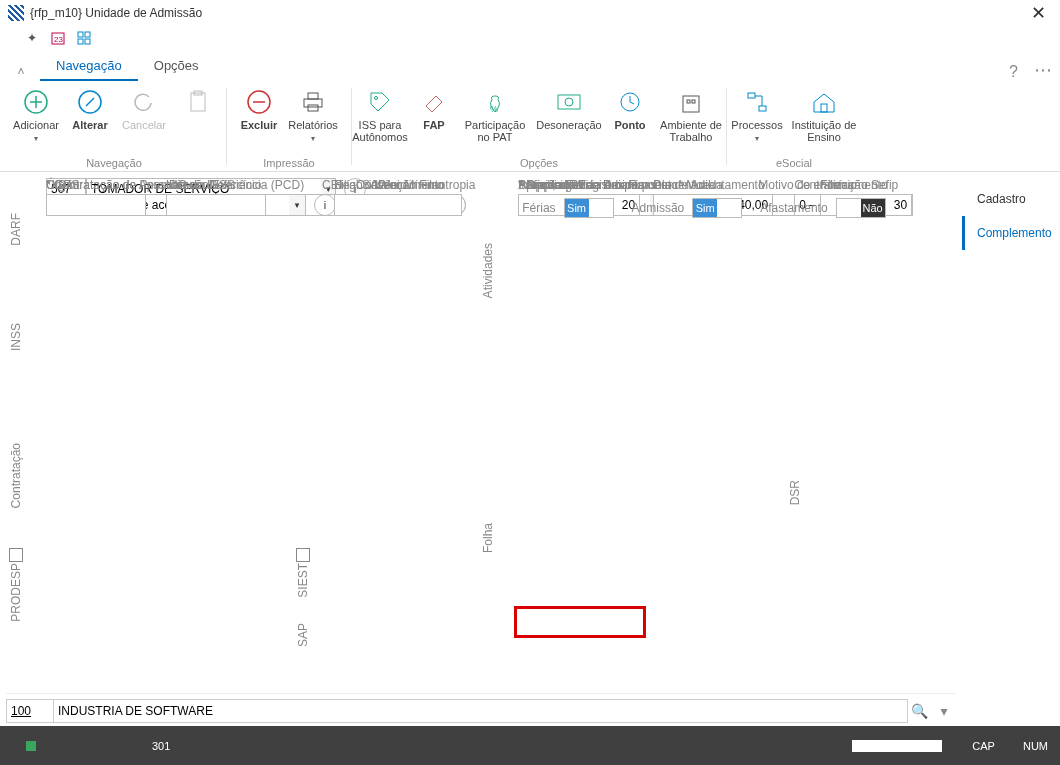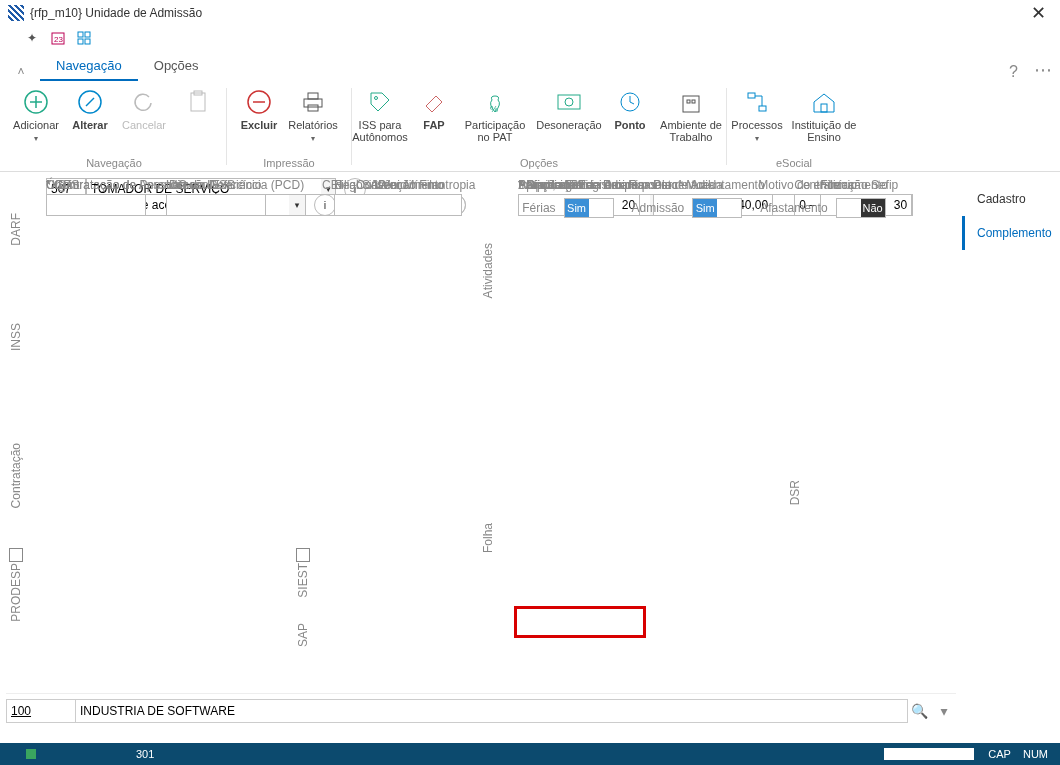--- a/index.html
+++ b/index.html
@@ -75,21 +75,21 @@
 .tg-label { font-size:12px; color:#888; margin: 0 4px; }
 
 .redbox { position:absolute; border:3px solid #d80000; pointer-events:none; }
 
 
 .search-row { position:absolute; left:6px; right:6px; bottom: 0px; height: 30px; display:flex; align-items:center; gap:0; border-top:1px solid #eee; padding-top:4px;}
 .search-row input { height:24px; border:1px solid #ccc; }
 .search-row .sico { width:24px; display:flex; align-items:center; justify-content:center; color:#888; font-size:14px; cursor:pointer;}
 
 
-.statusbar { position:absolute; left:0; right:0; bottom:0; height:22px; background:#0c4a6e; color:#fff; display:flex; align-items:center; font-size:11px; padding:0 6px;}
+.statusbar { position:absolute; left:0; right:0; bottom:0; height:39px; background:#404040; color:#fff; display:flex; align-items:center; font-size:11px; padding:0 6px;gap:16px;}
 .statusbar .sq { width:10px; height:10px; background:#3aa55f; margin:0 10px 0 20px;}
 .statusbar .spacer { flex:1; }
 .statusbar .prog { width:90px; height:12px; background:#fff; margin-right:8px;}
 .statusbar .txt { margin:0 6px; }
 
 svg { display:block; }
 </style>
 </head>
 <body>
 
@@ -544,21 +544,21 @@
                 <span class="half"></span>
                 <span class="half">Não</span>
               </span>
           </div>
         </div>
         <div class="redbox" style="left:36px;top:428px;width:132px;height:32px"></div>
       </div>
     </div>
 
     <div class="search-row">
-      <input type="text" style="width: 70px; text-decoration: underline;" value="100">
+      <input type="text" style="width: 48px; text-decoration: underline;" value="100">
       <input type="text" style="flex: 1 1 0%; border-left: none;" value="INDUSTRIA DE SOFTWARE">
       <span class="sico">🔍</span>
       <span class="sico">▾</span>
     </div>
   </div>
 
   <div class="side-tabs">
     <div class="side-tab">Cadastro</div>
     <div class="side-tab active">Complemento</div>
   </div>

